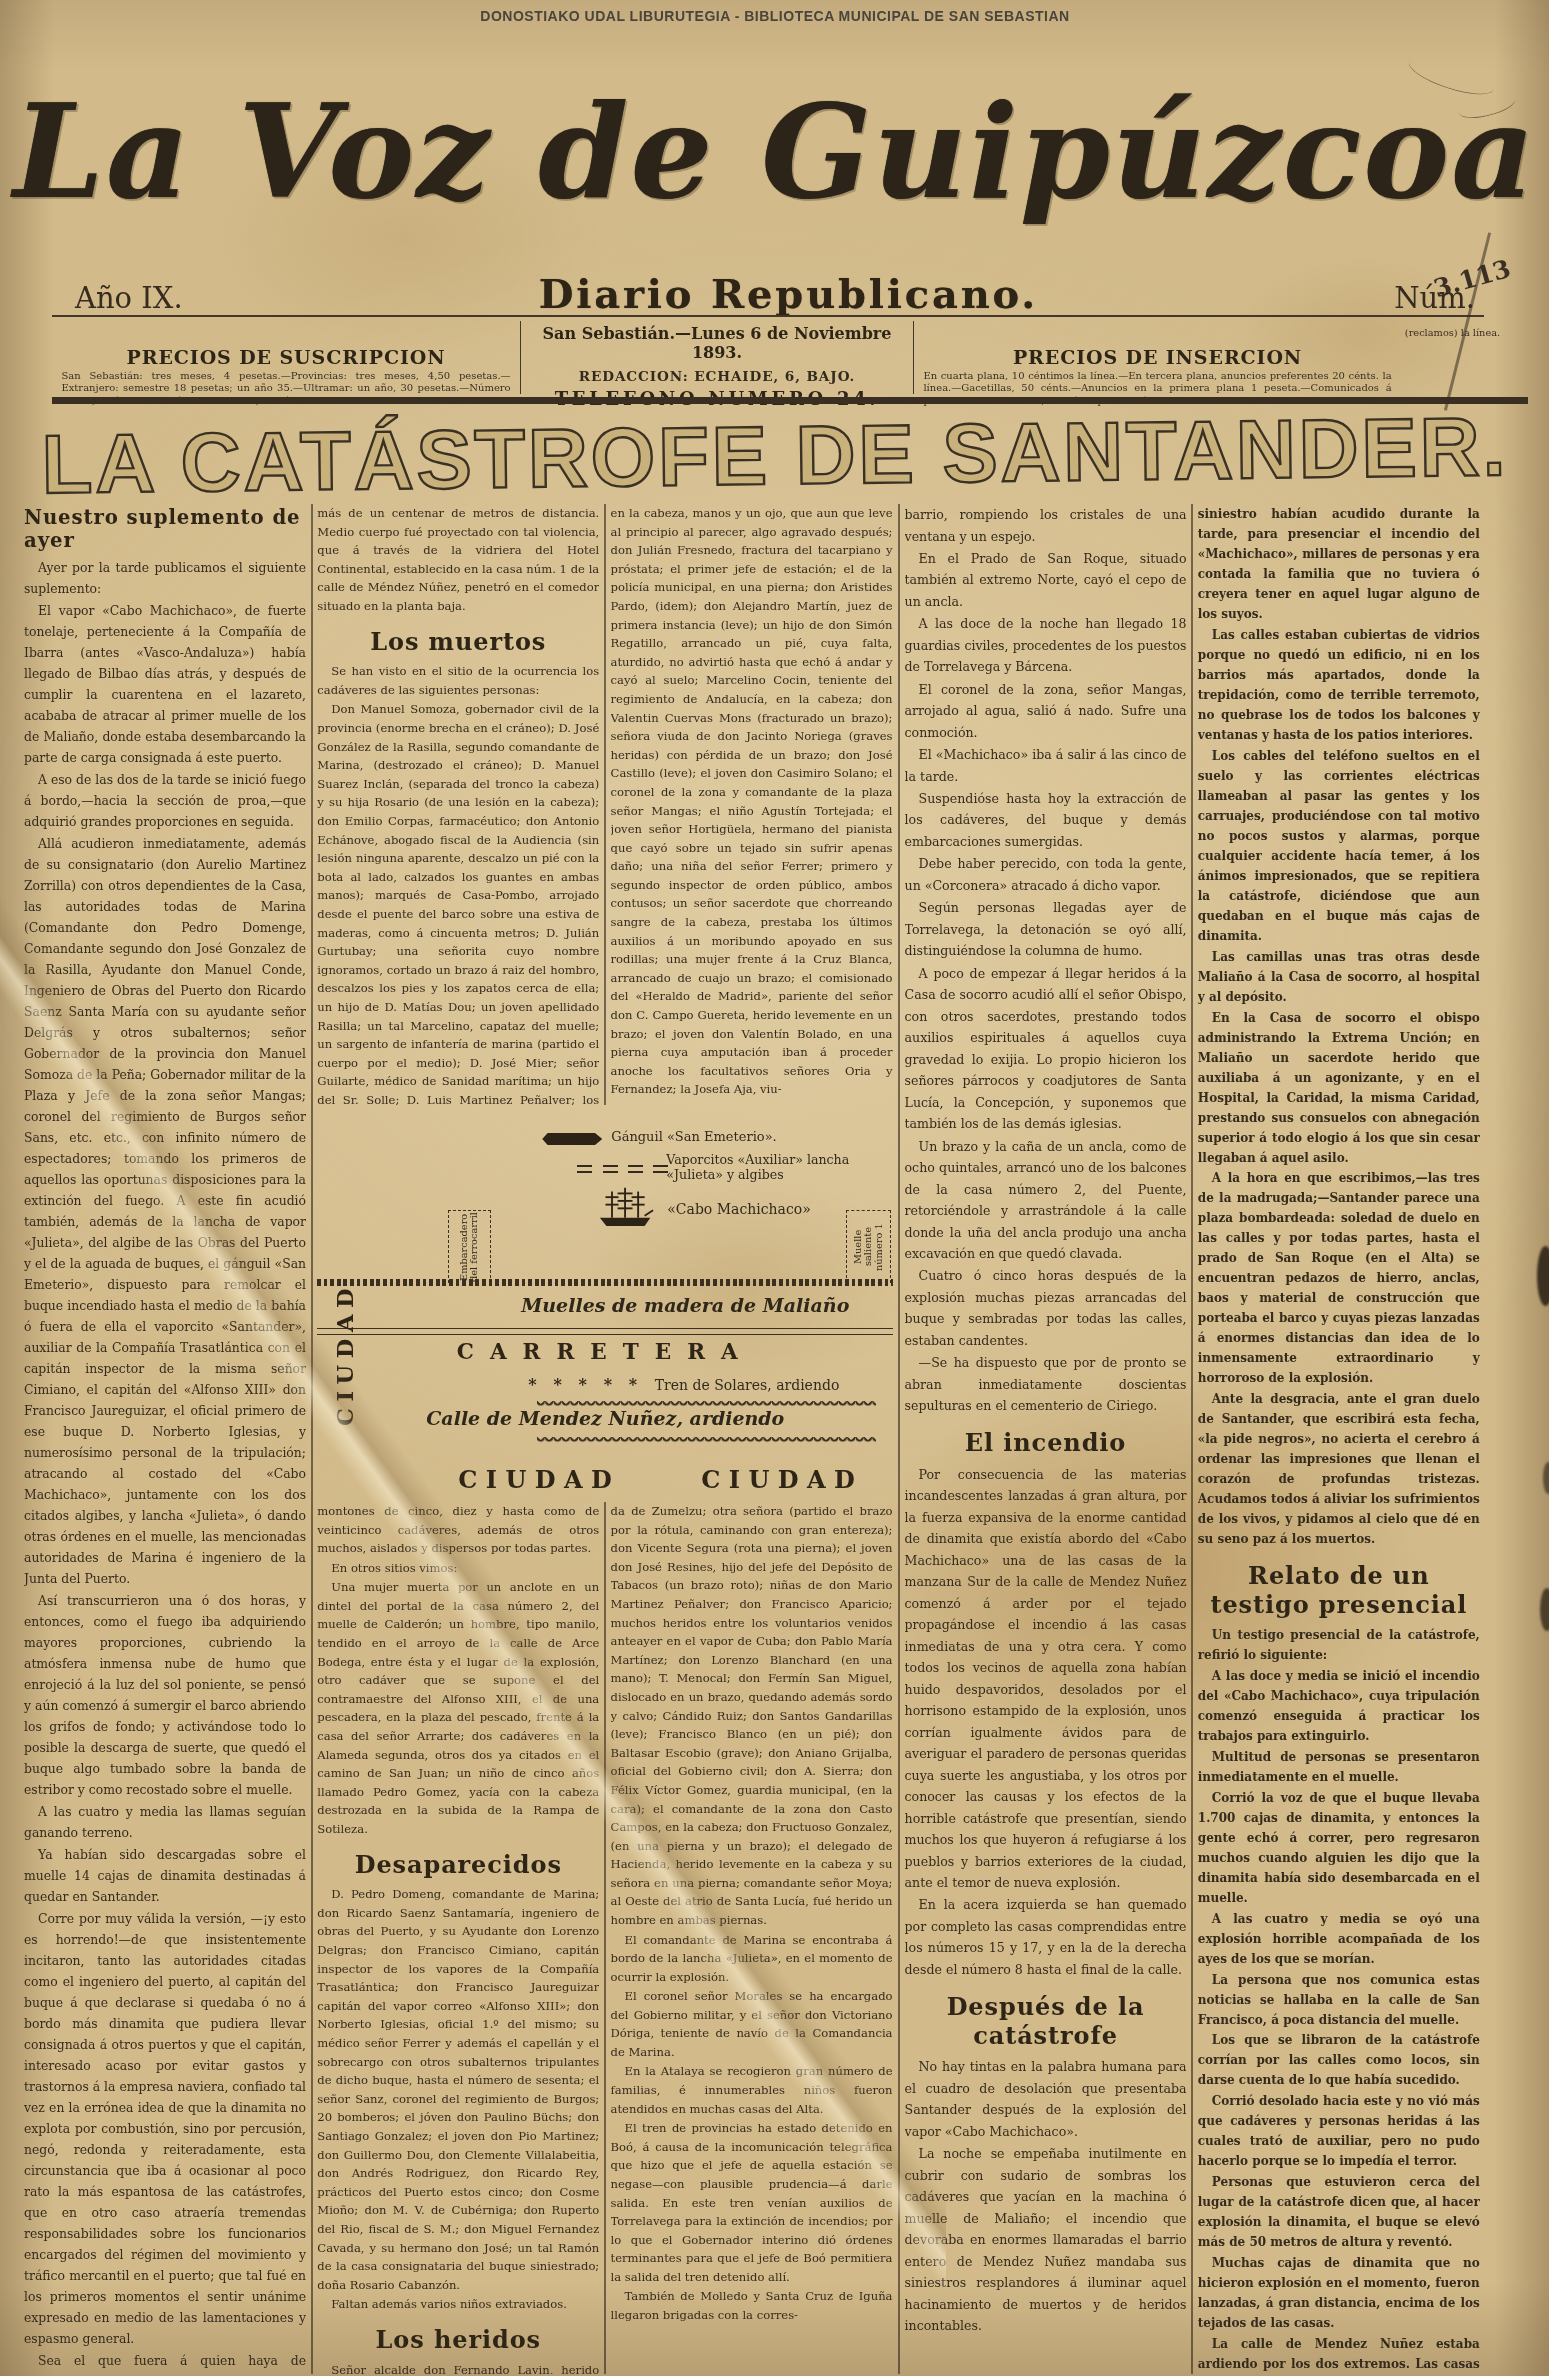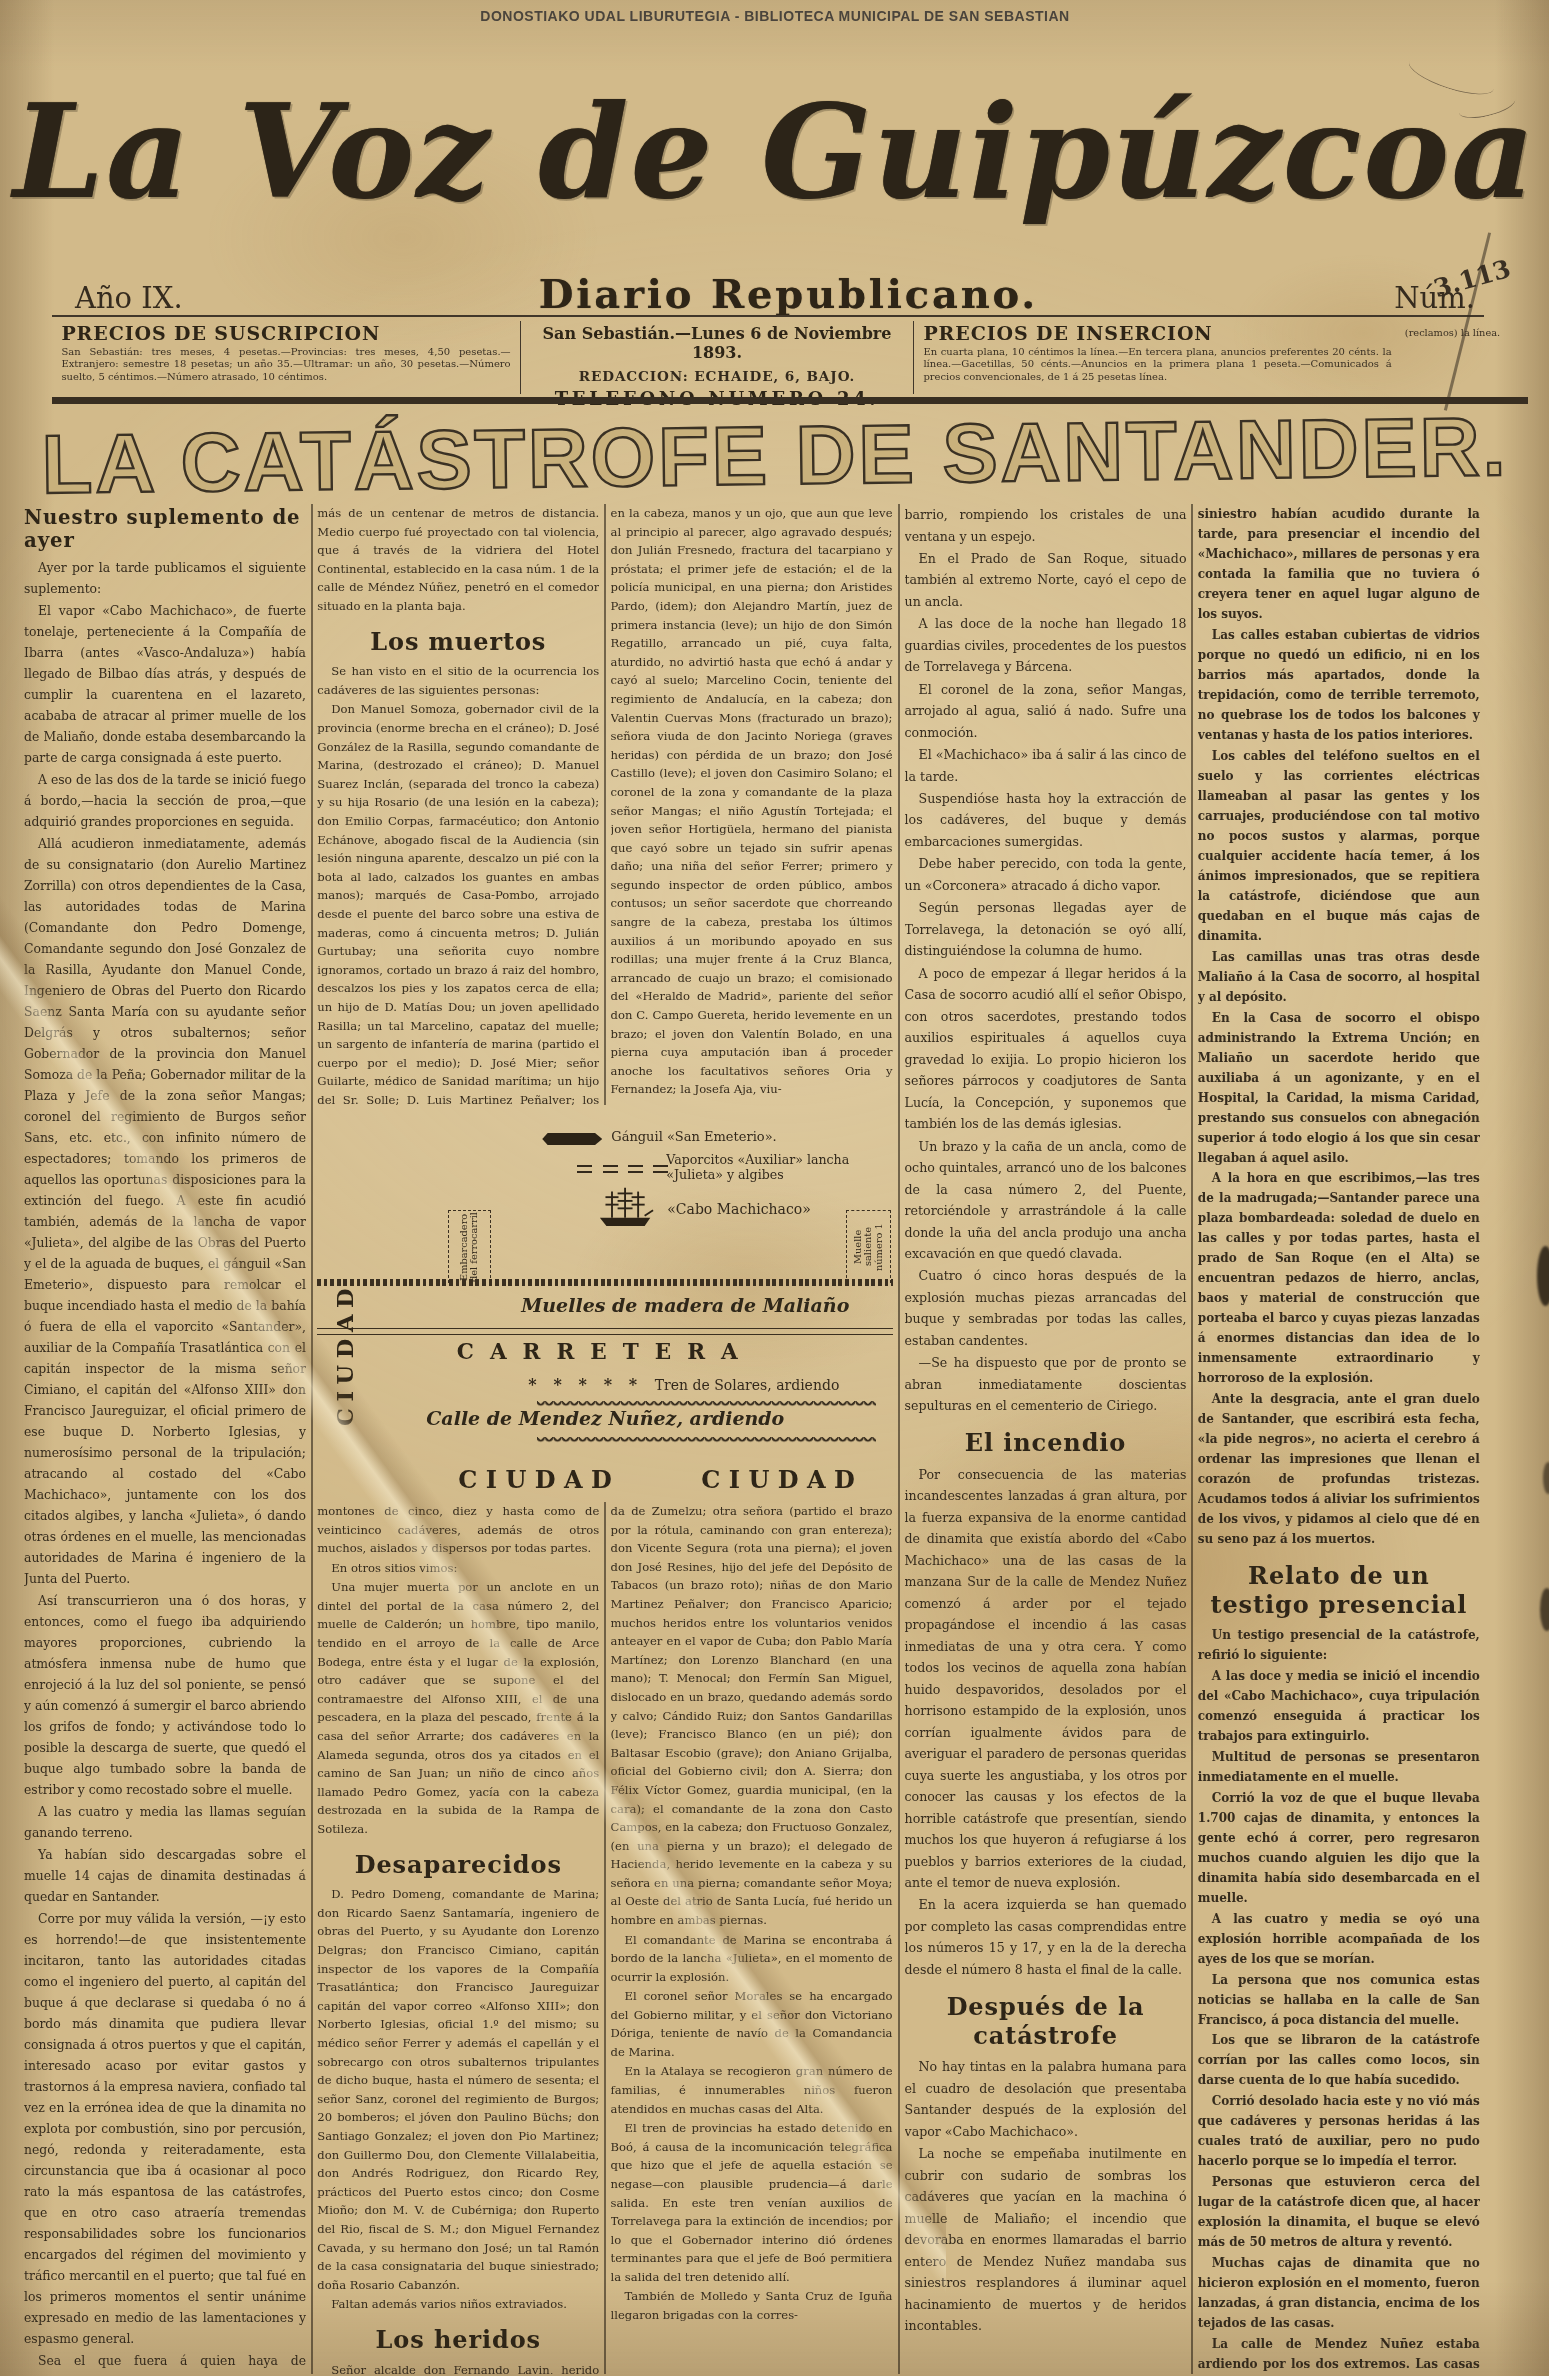--- a/index.html
+++ b/index.html
@@ -44,21 +44,21 @@
   .diario-subtitle{
     font-size:40px;font-weight:bold;letter-spacing:2.8px;color:#2e2517;
     text-shadow:0 0 0.9px rgba(40,30,15,.6);
   }
   .rule-thin{position:absolute;left:52px;right:66px;height:1.9px;background:#41372a;}
   .header-bar{
     position:absolute;top:321px;left:52px;right:22.5px;height:73px;
     display:flex;align-items:stretch;
   }
   .hb-box{padding:0.9px 9.4px;box-sizing:border-box;}
-  .hb-title{font-size:19px;font-weight:bold;text-align:left;letter-spacing:0.9px;color:#2e2517;}
+  .hb-title{font-size:19px;font-weight:bold;text-align:center;letter-spacing:0.9px;color:#2e2517;margin-top:24px;}
   .hb-small{font-size:10px;line-height:12.6px;text-align:justify;color:#3a3023;margin-top:1.9px;}
   .hb-sub{width:468px;}
   .hb-center{width:394px;text-align:center;border-left:1.9px solid #41372a;border-right:1.9px solid #41372a;}
   .hb-date{font-size:16px;font-weight:bold;margin-top:1.9px;color:#2e2517;}
   .hb-redac{font-size:13.6px;margin-top:6px;letter-spacing:0.9px;color:#33291c;font-weight:bold;}
   .hb-tel{font-size:18px;font-weight:bold;letter-spacing:3.7px;margin-top:4.7px;color:#2e2517;}
   .hb-ins{width:487px;}
   .hb-note{width:103px;font-size:9.8px;line-height:12px;color:#3a3023;padding-top:5.6px;text-align:center;}
   .rule-heavy{
     position:absolute;top:397px;left:52px;right:22.5px;height:6.6px;

